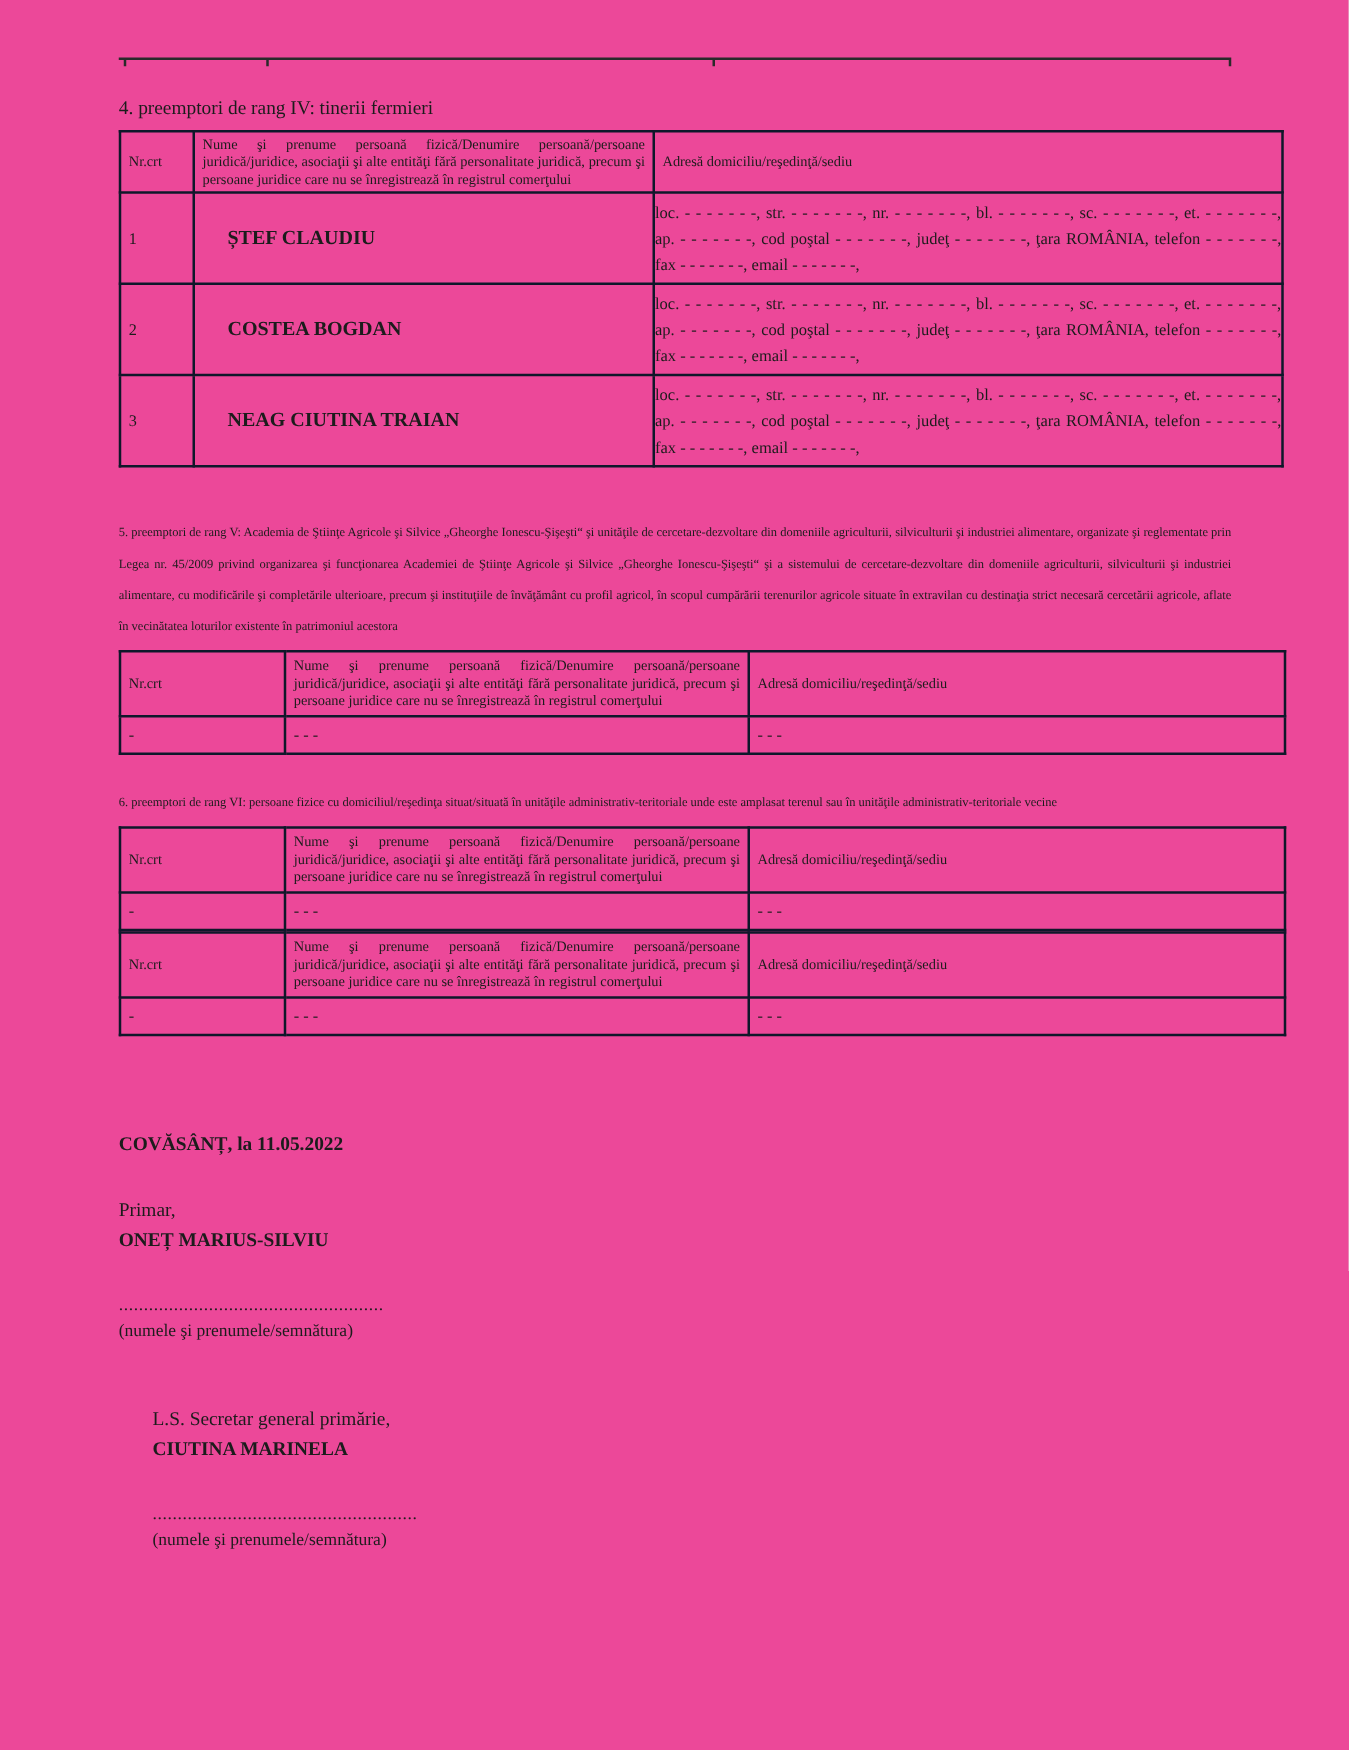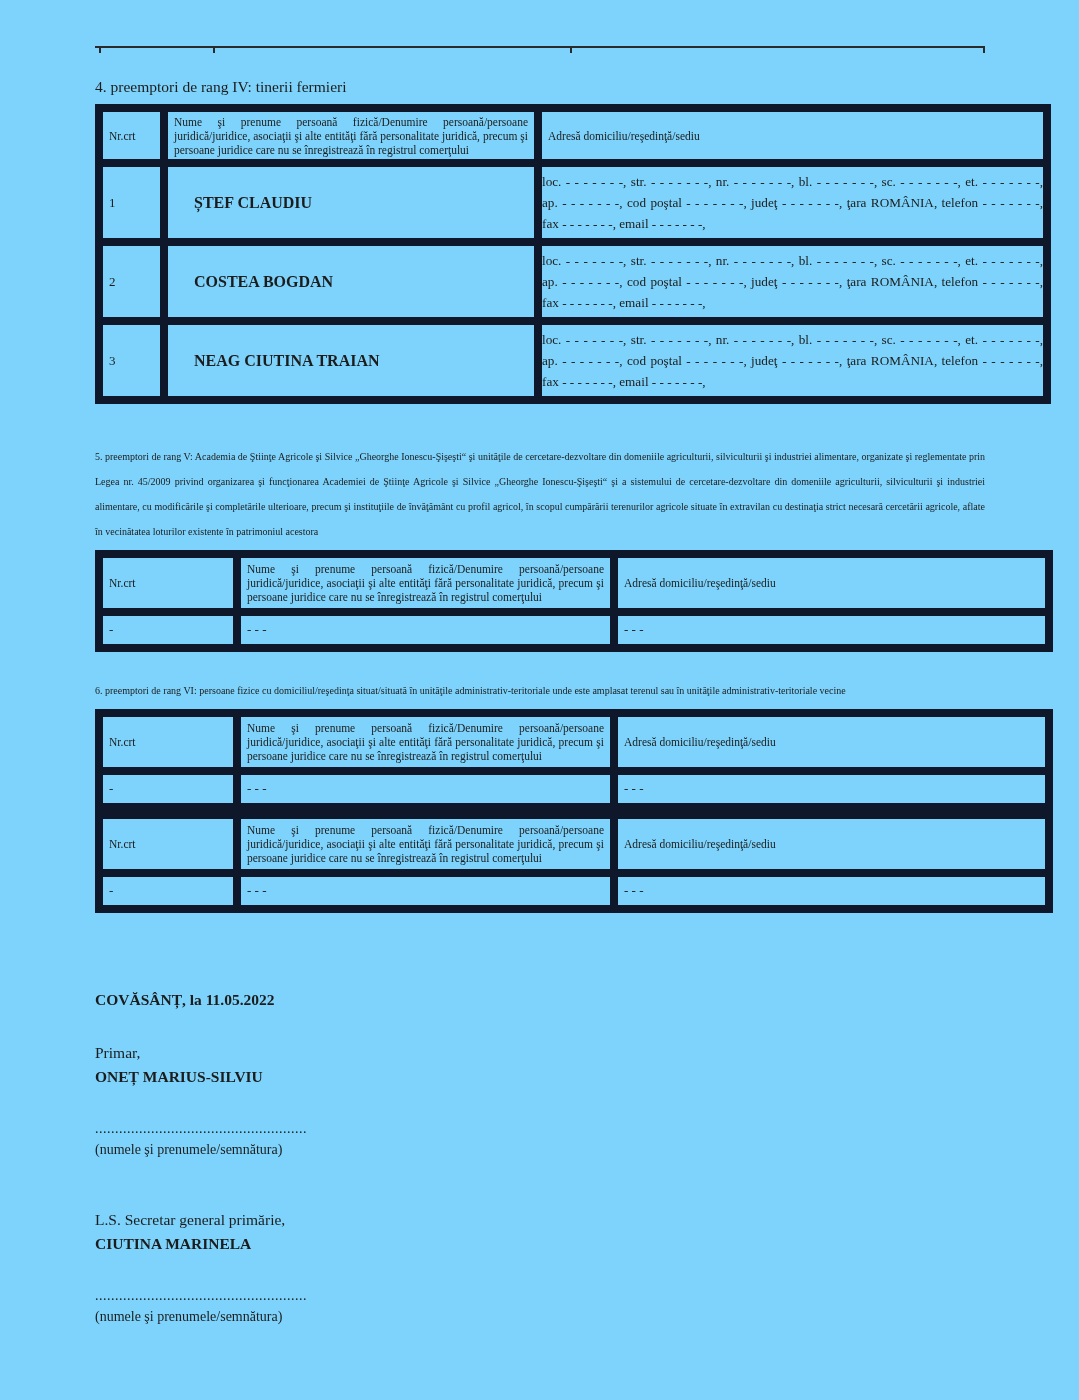--- a/index.html
+++ b/index.html
@@ -1,38 +1,38 @@
 <!DOCTYPE html>
 <html><head>
 <meta charset="utf-8">
 <style>
   html,body { margin:0; padding:0; background:#e8e8e8; }
   .page {
     position:relative;
     width:1079px; height:1400px;
     margin:0 auto;
-    background:#7dd3fc;
+    background:#ec4899;
     font-family:"Liberation Serif", serif;
     color:#1c1c1c;
     box-sizing:border-box;
     padding:46px 94px 0 95px;
   }
   
   .top-rule { position:relative; height:6px; border-top:2px solid #2a2a2a; }
   .top-rule .tick { position:absolute; top:0; width:2px; height:5px; background:#2a2a2a; }
   .tick.t0 { left:4px; }
   .tick.t1 { left:13.3%; }
   .tick.t2 { left:53.4%; }
   .tick.t3 { right:0; }
 
   .sec-heading { font-size:15.5px; font-weight:normal; margin:24px 0 8px 0; }
   .sec-para { font-size:10px; line-height:25px; text-align:justify; margin:40px 0 6px 0; }
 
   table.doc { border-collapse:collapse; width:890px; table-layout:fixed; }
-  table.doc td { border:8px solid #0f172a; vertical-align:middle; padding:2px 6px; overflow:hidden; }
+  table.doc td { border:2px solid #0f172a; vertical-align:middle; padding:2px 6px; overflow:hidden; }
   table.doc tr.hdr td { font-size:11.5px; line-height:14px; }
   td.just { text-align:justify; }
 
   
   .t4 .c1 { width:45px; }
   .t4 .c2 { width:354px; }
   .t4 .c3 { width:489px; }
   .t4 tr.hdr td { height:43px; }
   .t4 tr.data td { height:63px; }
   .t4 .pname { font-weight:bold; font-size:16px; padding-left:26px; }
@@ -47,21 +47,21 @@
   .tE tr.hdr td { height:46px; }
   .tE tr.data td { height:24px; font-size:13px; }
 
   .footer { margin-top:78px; font-size:15.5px; }
   .bold { font-weight:normal; }
   .place-date { font-weight:bold; margin:0 0 32px 0; }
   .sig-label { margin:0; line-height:24px; }
   .sig-name { font-weight:bold; margin:0; line-height:24px; }
   .dots { margin:30px 0 0 0; font-size:14px; letter-spacing:0.5px; line-height:20px; }
   .caption { margin:3px 0 0 0; font-size:14px; }
-  .block2 { margin-top:50px; }
+  .block2 { margin-top:50px;margin-left:27px; }
 </style>
 </head>
 <body>
 
 <div class="page">
 
   <div class="top-rule">
     <span class="tick t0"></span>
     <span class="tick t1"></span>
     <span class="tick t2"></span>

